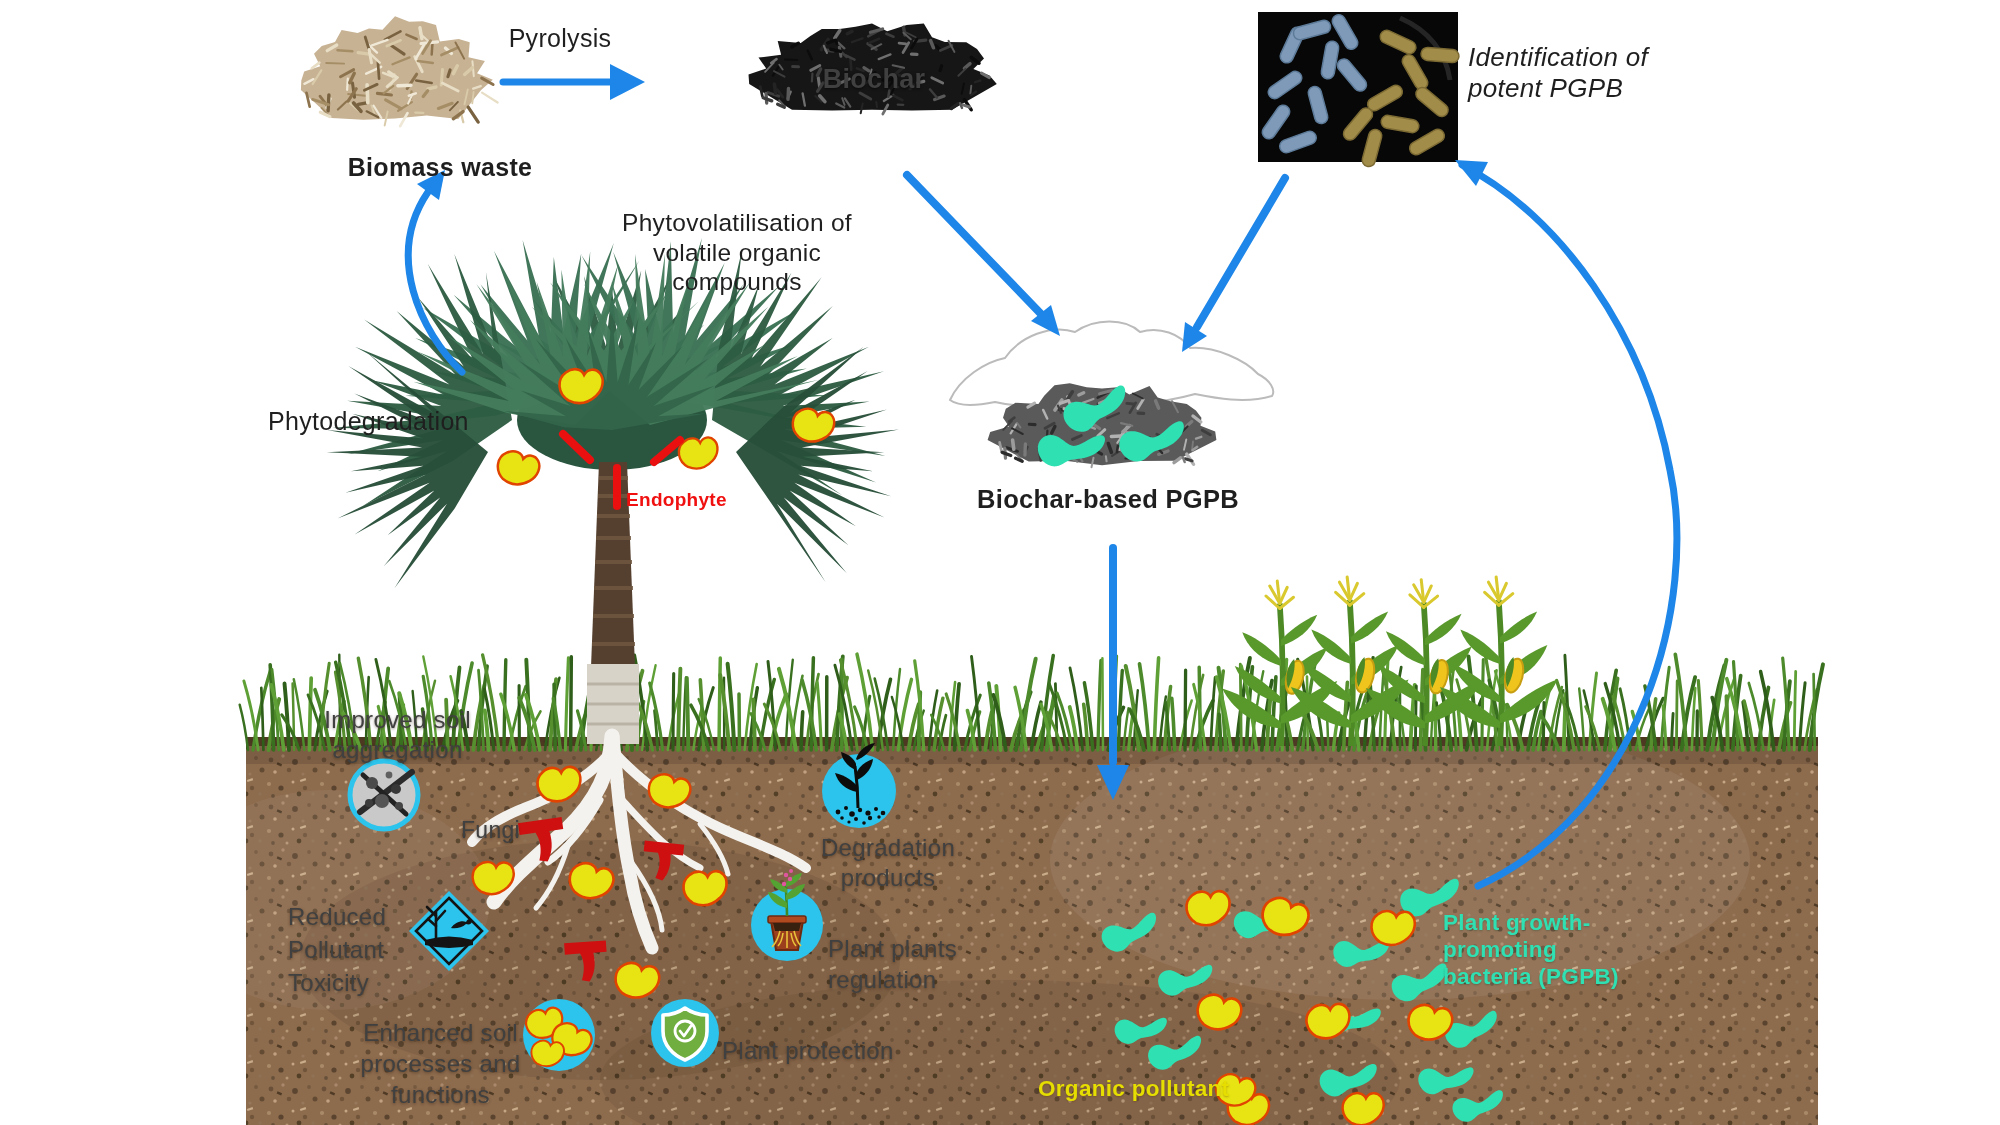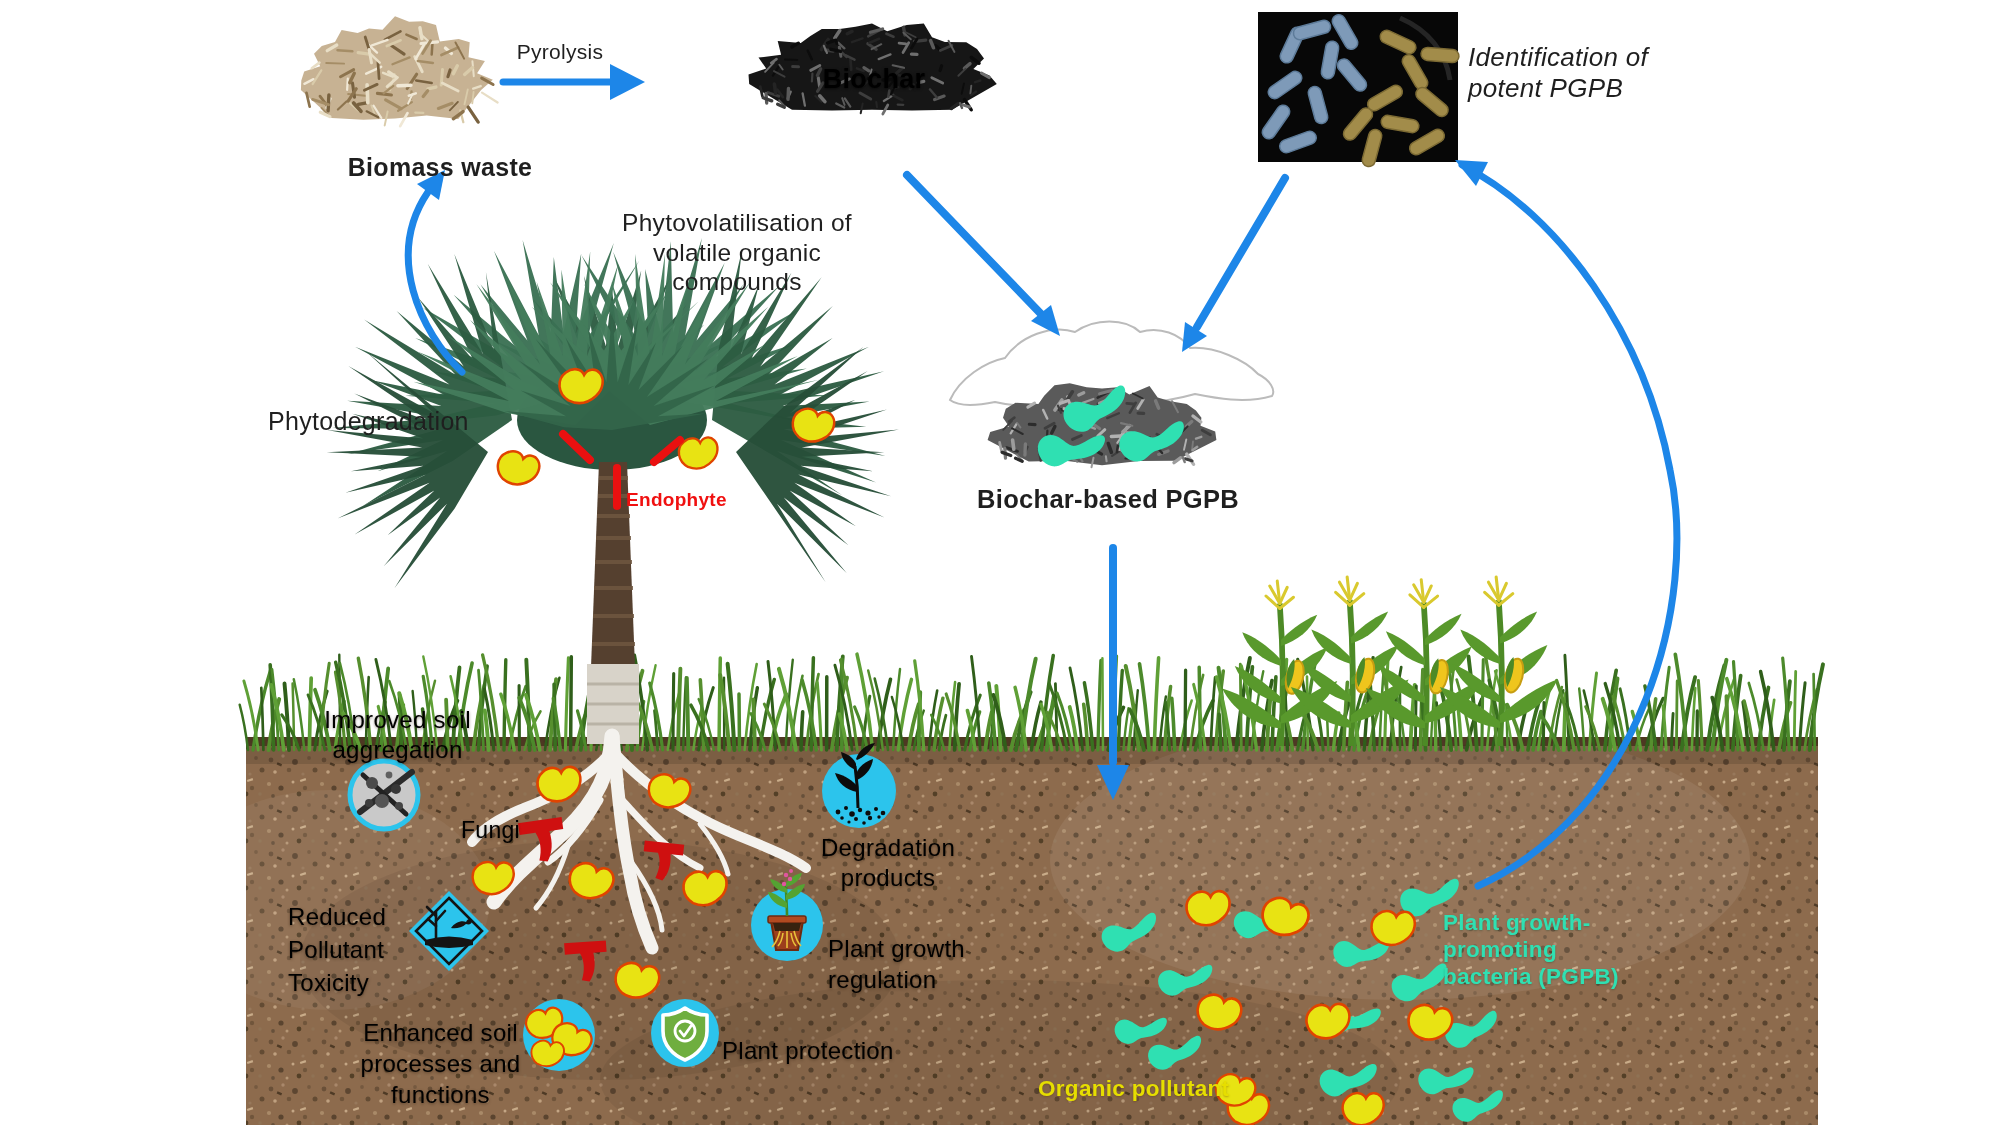--- a/index.html
+++ b/index.html
@@ -3,21 +3,21 @@
 <meta charset="utf-8">
 <style>
   html,body{margin:0;padding:0;background:#ffffff;}
   #stage{position:relative;width:2000px;height:1125px;background:#ffffff;overflow:hidden;
          font-family:"Liberation Sans",sans-serif;}
   #scene{position:absolute;left:0;top:0;}
   .lbl{position:absolute;white-space:nowrap;color:#1f1f1f;letter-spacing:.3px;}
   .lbl .ln{display:block;}
   .center{text-align:center;}
   .bold{font-weight:700;}
-  .white{color:#000000;text-shadow:0 1px 3px rgba(46,28,12,.5);}
+  .white{color:#404040;text-shadow:0 1px 3px rgba(46,28,12,.5);}
   .yellowtxt{color:#e6de00;text-shadow:0 1px 2px rgba(90,55,0,.35);}
   .tealtxt{color:#2fe0b2;text-shadow:0 1px 2px rgba(0,60,40,.3);}
   .redtxt{color:#f01010;}
 </style>
 </head>
 <body>
 
 <div id="stage">
 
 <svg id="scene" width="2000" height="1125" viewBox="0 0 2000 1125">
@@ -924,21 +924,21 @@
       <path d="M462,372 C420,332 385,255 428,192" fill="none" stroke-width="7"></path>
       <polygon points="445,170 417,184 439,200" stroke="none"></polygon>
     </g>
     <g>
       <path d="M1478,886 C1642,812 1698,600 1670,470 C1645,335 1560,215 1462,165" fill="none" stroke-width="7"></path>
       <polygon points="1455,160 1488,162 1476,186" stroke="none"></polygon>
     </g>
   </g>
 </svg>
 
-<div class="lbl" style="left:480px;top:40px;width:160px;font-size:21px;">
+<div class="lbl" style="left:480px;top:24px;width:160px;font-size:25px;">
   <span class="ln center" style="display:block;text-align:center;">Pyrolysis</span>
 </div>
 
 <div class="lbl bold center" style="left:330px;top:153px;width:220px;font-size:25px;">Biomass waste</div>
 
 <div class="lbl bold center white" style="left:799px;top:64px;width:150px;font-size:27px;text-shadow:0 1px 3px rgba(0,0,0,.6);">Biochar</div>
 
 <div class="lbl" style="left:1468px;top:42px;font-size:26px;line-height:31px;font-style:italic;">
   <span class="ln">Identification of</span>
   <span class="ln">potent PGPB</span>
@@ -975,21 +975,21 @@
   <span class="ln">processes and</span>
   <span class="ln">functions</span>
 </div>
 
 <div class="lbl white center" style="left:798px;top:833px;width:180px;font-size:24px;line-height:30px;">
   <span class="ln">Degradation</span>
   <span class="ln">products</span>
 </div>
 
 <div class="lbl white" style="left:828px;top:933px;font-size:24px;line-height:31px;">
-  <span class="ln">Plant growth</span>
+  <span class="ln">Plant plants</span>
   <span class="ln">regulation</span>
 </div>
 
 <div class="lbl white" style="left:722px;top:1037px;font-size:24px;">Plant protection</div>
 
 <div class="lbl bold yellowtxt" style="left:1038px;top:1076px;font-size:22.5px;">Organic pollutant</div>
 
 <div class="lbl bold tealtxt" style="left:1443px;top:909px;font-size:22.5px;line-height:27px;">
   <span class="ln">Plant growth-</span>
   <span class="ln">promoting</span>

